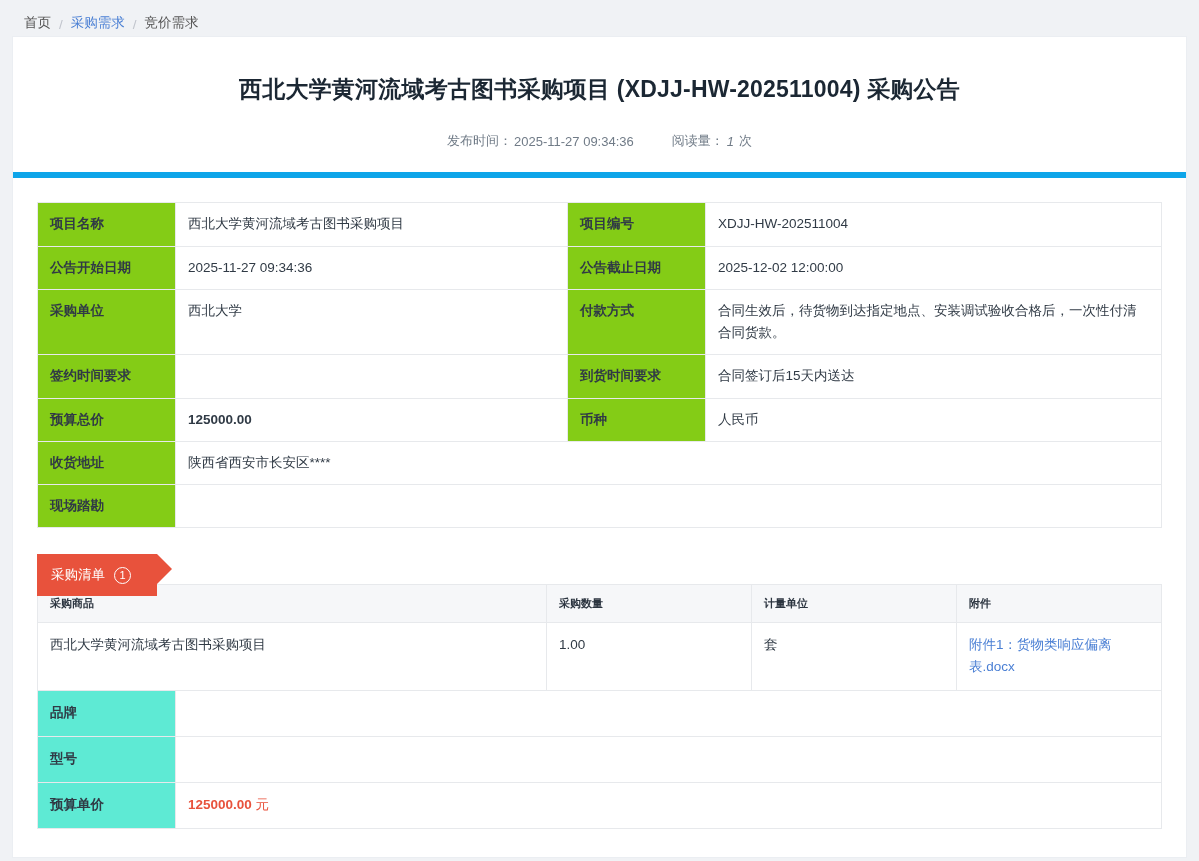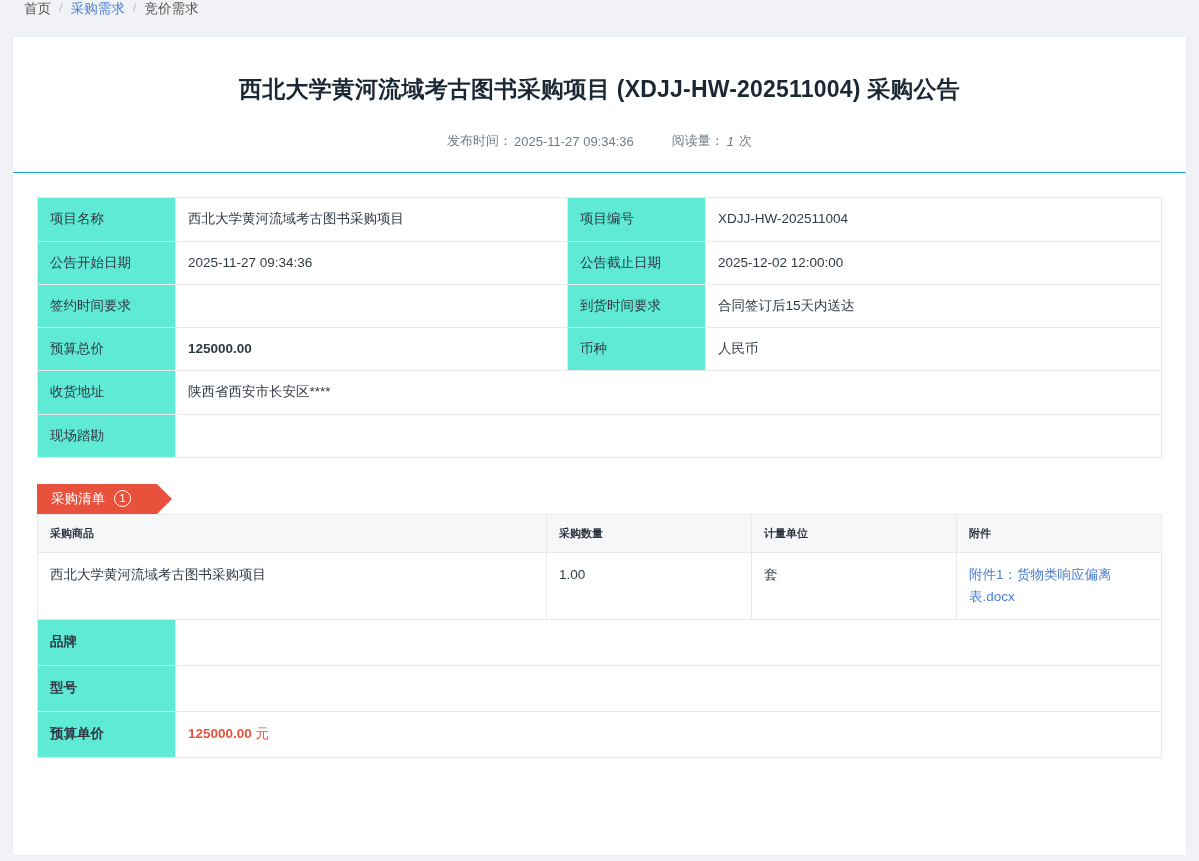--- a/index.html
+++ b/index.html
@@ -12,21 +12,21 @@
   }
   body {
     width: 1199px;
     min-height: 861px;
     font-size: 14px;
   }
   
   .breadcrumb {
     height: 32px;
     display: flex;
-    align-items: flex-start;
+    align-items: flex-end;
     padding: 0 24px;
     font-size: 13.5px;
     color: #666;
     background: #f0f2f5;
   }
   .breadcrumb .crumb {
     color: #555;
     white-space: nowrap;
   }
   .breadcrumb .crumb.link {
@@ -39,21 +39,21 @@
   }
   
   .card {
     background: #ffffff;
     margin: 4px 12px 0 12px;
     border: 1px solid #ebeef2;
     min-height: 820px;
   }
   .title-area {
     padding: 36px 40px 22px 40px;
-    border-bottom: 1px solid #0ea5e9;
+    border-bottom: 6px solid #0ea5e9;
     text-align: center;
   }
   .doc-title {
     font-size: 23px;
     font-weight: bold;
     color: #1b2733;
     line-height: 1.45;
     margin: 0 0 26px 0;
     letter-spacing: 0.2px;
   }
@@ -83,41 +83,41 @@
   }
   table.info td {
     border: 1px solid #e7e9ec;
     padding: 10px 12px;
     font-size: 13.5px;
     line-height: 1.65;
     vertical-align: top;
     color: #303a45;
   }
   td.lbl {
-    background: #5eead4;
-    font-weight: normal;
+    background: #84cc16;
+    font-weight: bold;
     color: #2c3540;
     width: 138px;
   }
   td.val { background: #fff; }
   .price { color: #e8523c; font-weight: bold; }
 
   
   .section-head {
     margin: 26px 24px 0 24px;
     position: relative;
     height: 30px;
   }
   .tab-ribbon {
     display: inline-flex;
     align-items: center;
     background: #e8523c;
     color: #fff;
     font-size: 13.5px;
-    height: 30px;
+    height: 42px;
     padding: 0 26px 0 14px;
     font-weight: normal;
     position: relative;
   }
   .tab-ribbon::after {
     content: "";
     position: absolute;
     right: -15px;
     top: 0;
     border-top: 15px solid transparent;
@@ -220,20 +220,26 @@
           <td class="lbl">项目编号</td>
           <td class="val">XDJJ-HW-202511004</td>
         </tr>
         <tr>
           <td class="lbl">公告开始日期</td>
           <td class="val">2025-11-27 09:34:36</td>
           <td class="lbl">公告截止日期</td>
           <td class="val">2025-12-02 12:00:00</td>
         </tr>
         <tr>
+          <td class="lbl">采购单位</td>
+          <td class="val">西北大学</td>
+          <td class="lbl">付款方式</td>
+          <td class="val">合同生效后，待货物到达指定地点、安装调试验收合格后，一次性付清合同货款。</td>
+        </tr>
+        <tr>
           <td class="lbl">签约时间要求</td>
           <td class="val"></td>
           <td class="lbl">到货时间要求</td>
           <td class="val">合同签订后15天内送达</td>
         </tr>
         <tr>
           <td class="lbl">预算总价</td>
           <td class="val price">125000.00</td>
           <td class="lbl">币种</td>
           <td class="val">人民币</td>

